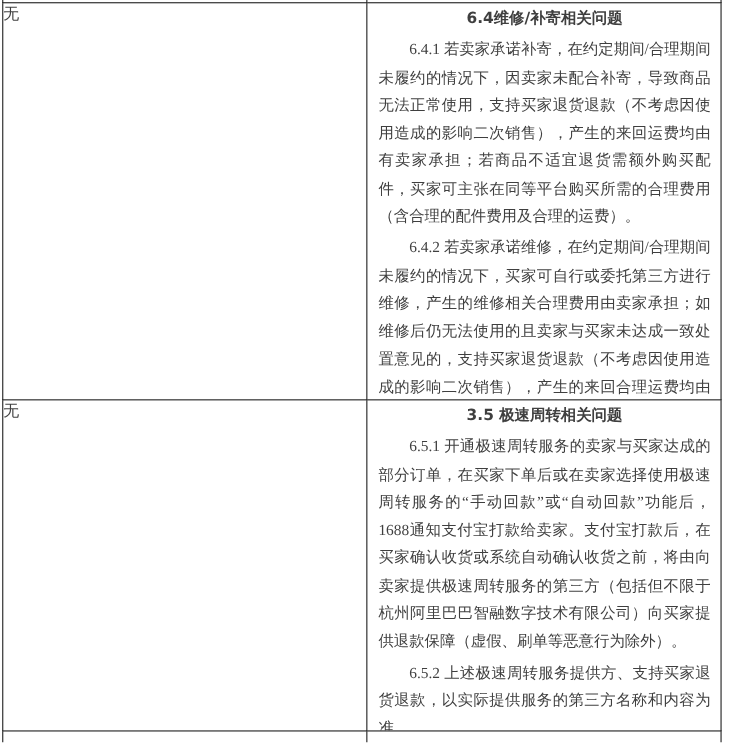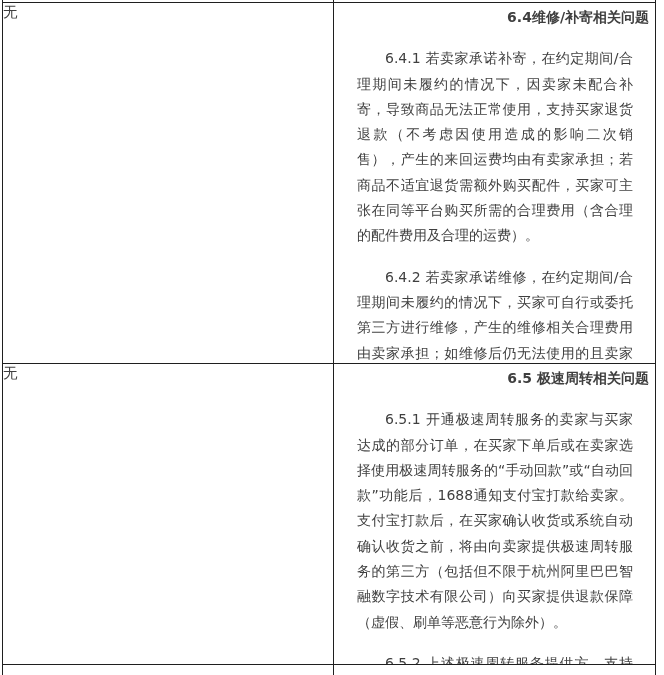--- a/index.html
+++ b/index.html
@@ -42,25 +42,26 @@
     padding: 2px 6px 3px 7px;
     font-size: 14px;
     line-height: 25.3px;
     text-align: justify;
   }
   .inner-r1 { height: 355px; }
   .inner-r2 { height: 295px; }
   .section-heading {
     margin: 0;
     font-weight: bold;
-    text-align: right;
+    text-align: center;
   }
   .para {
-    margin: 16px;
+    margin: 3px;
     text-indent: 2em;
+    font-family: Liberation Serif, serif;
   }
 </style>
 </head>
 <body>
 
 <div class="page">
   <table class="terms">
     <tbody>
       <tr class="remnant-top">
         <td class="col-left"></td>
@@ -75,21 +76,21 @@
             <p class="para">6.4.1 若卖家承诺补寄，在约定期间/合理期间未履约的情况下，因卖家未配合补寄，导致商品无法正常使用，支持买家退货退款（不考虑因使用造成的影响二次销售），产生的来回运费均由有卖家承担；若商品不适宜退货需额外购买配件，买家可主张在同等平台购买所需的合理费用（含合理的配件费用及合理的运费）。</p>
             <p class="para">6.4.2 若卖家承诺维修，在约定期间/合理期间未履约的情况下，买家可自行或委托第三方进行维修，产生的维修相关合理费用由卖家承担；如维修后仍无法使用的且卖家与买家未达成一致处置意见的，支持买家退货退款（不考虑因使用造成的影响二次销售），产生的来回合理运费均由卖家承担。</p>
           </div>
         </td>
       </tr>
 
       <tr>
         <td class="col-left cell-none">无</td>
         <td class="col-right">
           <div class="cell-inner inner-r2">
-            <p class="section-heading">6.5 极速周转相关问题</p>
+            <p class="section-heading">3.5 极速周转相关问题</p>
             <p class="para">6.5.1 开通极速周转服务的卖家与买家达成的部分订单，在买家下单后或在卖家选择使用极速周转服务的“手动回款”或“自动回款”功能后，1688通知支付宝打款给卖家。支付宝打款后，在买家确认收货或系统自动确认收货之前，将由向卖家提供极速周转服务的第三方（包括但不限于杭州阿里巴巴智融数字技术有限公司）向买家提供退款保障（虚假、刷单等恶意行为除外）。</p>
             <p class="para">6.5.2 上述极速周转服务提供方、支持买家退货退款，以实际提供服务的第三方名称和内容为准。</p>
           </div>
         </td>
       </tr>
 
       <tr class="remnant-bottom">
         <td class="col-left"></td>
         <td class="col-right"></td>
       </tr>

